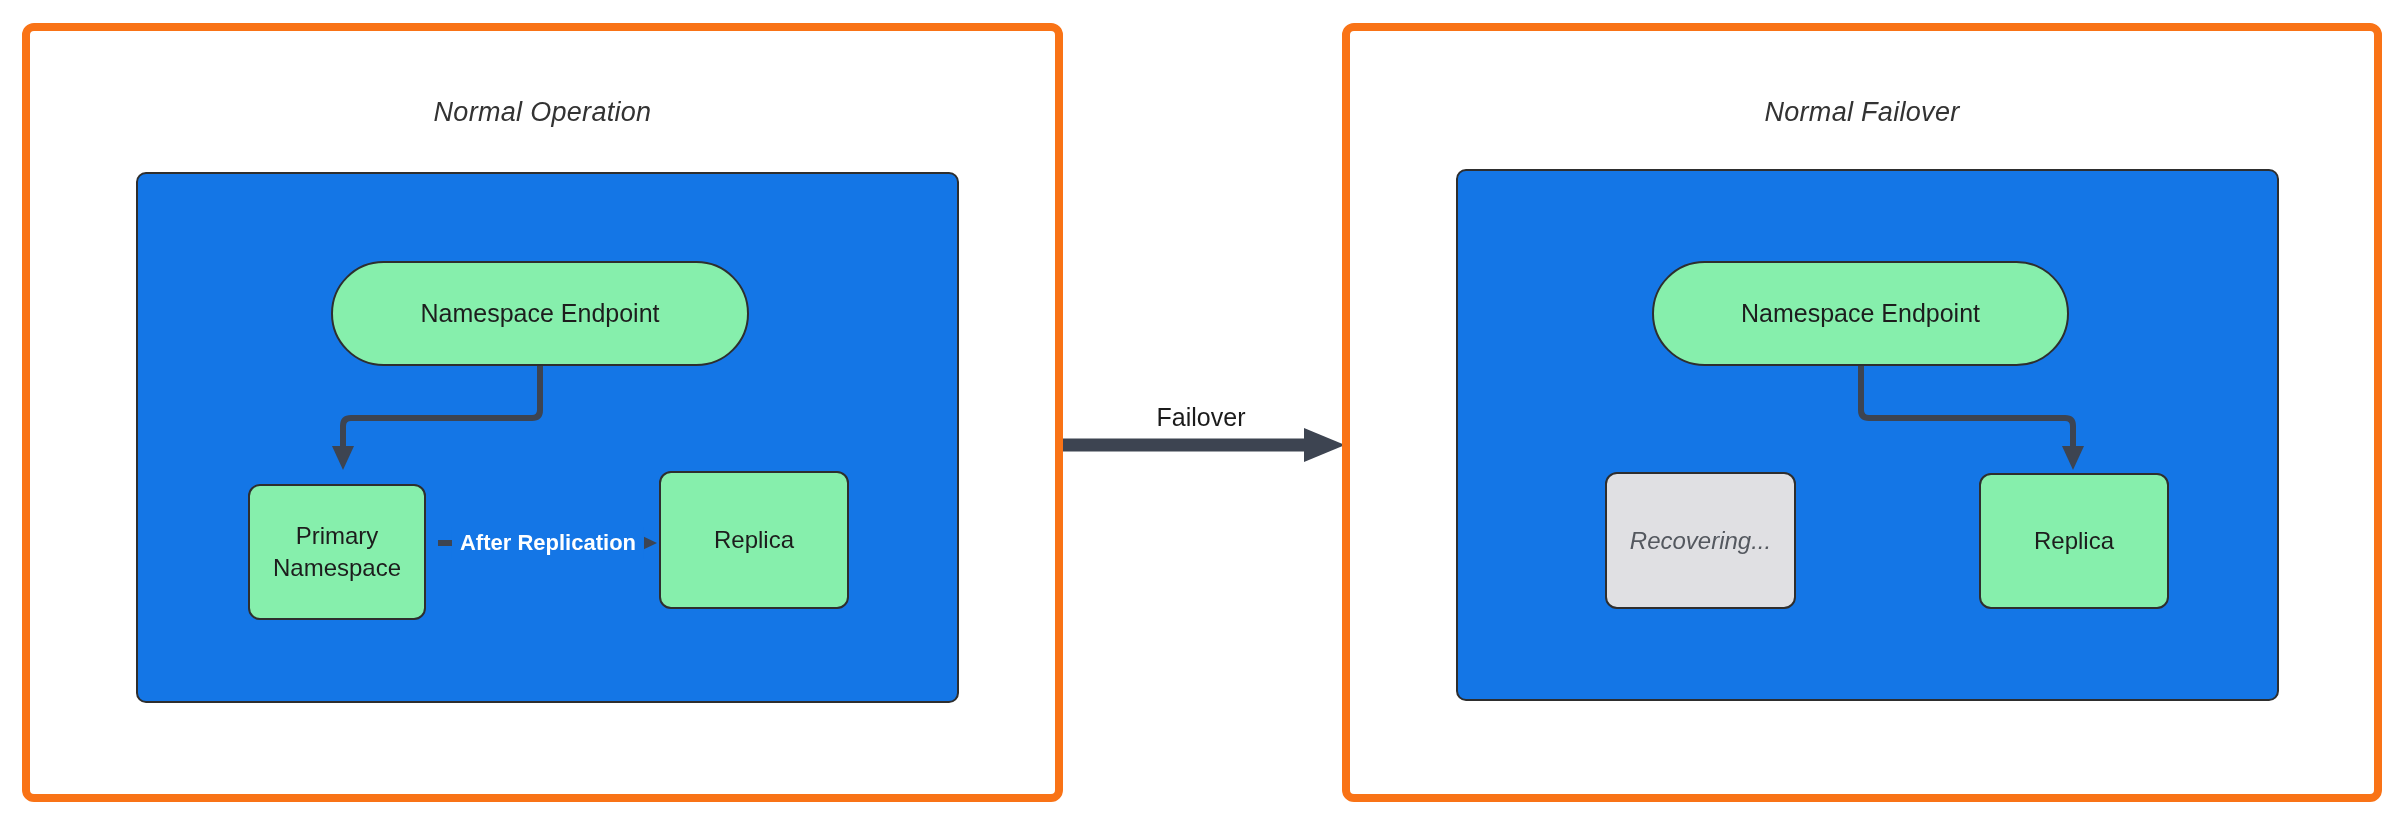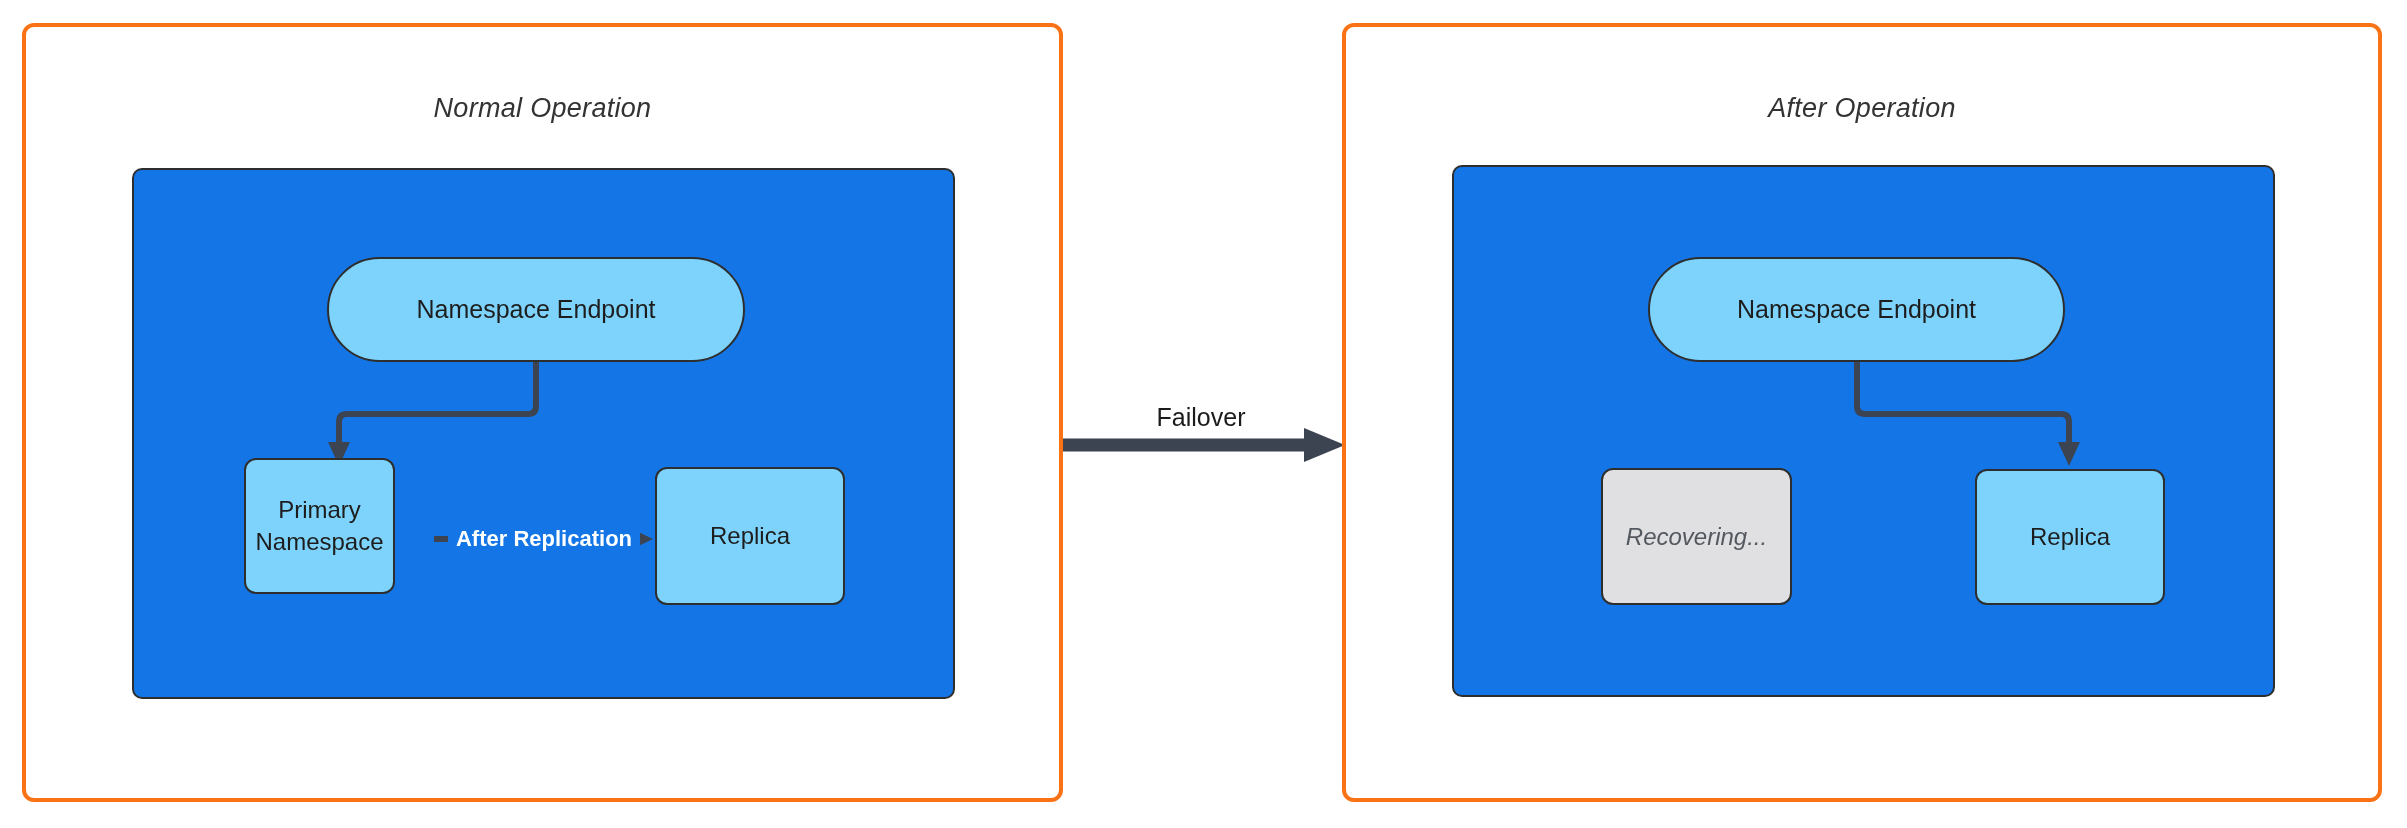--- a/index.html
+++ b/index.html
@@ -13,21 +13,21 @@
     width: 2407px;
     height: 828px;
     background: #ffffff;
     overflow: hidden;
   }
   .panel {
     position: absolute;
     top: 23px;
     height: 779px;
     background: #ffffff;
-    border: 4px solid #f97316;
+    border: 8px solid #f97316;
     border-radius: 12px;
     box-sizing: border-box;
   }
   .panel-left  { left: 22px;   width: 1041px; }
   .panel-right { left: 1342px; width: 1040px; }
   .panel-title {
     position: absolute;
     top: 66px;
     left: 0;
     width: 100%;
@@ -48,21 +48,21 @@
   .cluster-left  { left: 106px; top: 141px; height: 531px; }
   .cluster-right { left: 106px; top: 138px; height: 532px; }
   .edges {
     position: absolute;
     left: 0; top: 0;
     width: 100%; height: 100%;
     pointer-events: none;
   }
   .node {
     position: absolute;
-    background: #7dd3fc;
+    background: #86efac;
     border: 2.5px solid #2e2e2e;
     box-sizing: border-box;
     display: flex;
     align-items: center;
     justify-content: center;
     text-align: center;
     font-size: 24px;
     color: #1d1d1d;
     line-height: 1.32;
   }
@@ -73,21 +73,21 @@
   .node.rect {
     border-radius: 12px;
   }
   .node.recovering {
     background: #e0e0e3;
     color: #54585f;
     font-style: italic;
     margin-left: 38px;
   }
   .pill-left   { left: 193px; top: 87px;  width: 418px; height: 105px; }
-  .primary-box { left: 110px; top: 288px; width: 151px; height: 136px; }
+  .primary-box { left: 110px; top: 310px; width: 178px; height: 136px; }
   .replica-left{ left: 521px; top: 297px; width: 190px; height: 138px; }
 
   .pill-right    { left: 194px; top: 90px;  width: 417px; height: 105px; }
   .recovering-box{ left: 109px; top: 301px; width: 191px; height: 137px; }
   .replica-right { left: 521px; top: 302px; width: 190px; height: 136px; }
 
   .edge-label {
     position: absolute;
     left: 410px;
     top: 369px;
@@ -145,21 +145,21 @@
     </div>
   </div>
 
   <div class="transition-label">Failover</div>
   <svg class="transition-arrow" width="290" height="50">
     <line x1="5" y1="25" x2="246" y2="25" stroke="#3d4451" stroke-width="13"></line>
     <polygon points="246,8 246,42 287,25" fill="#3d4451"></polygon>
   </svg>
 
   <div class="panel panel-right">
-    <div class="panel-title">After Operation</div>
+    <div class="panel-title">Normal Failover</div>
 
     <div class="cluster cluster-right">
       <svg class="edges" viewBox="0 0 819 528">
 
         <path d="M403 195 L403 239 Q403 247 411 247 L607 247 Q615 247 615 255 L615 277" fill="none" stroke="#3d4451" stroke-width="6"></path>
         <polygon points="604,275 626,275 615,299" fill="#3d4451"></polygon>
       </svg>
 
       <div class="node pill pill-right">
         <span>Namespace Endpoint</span>

